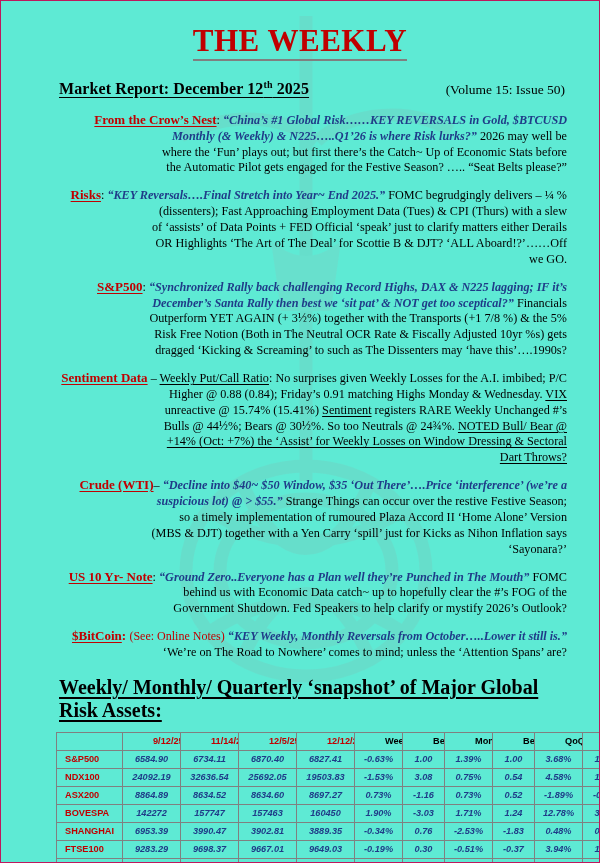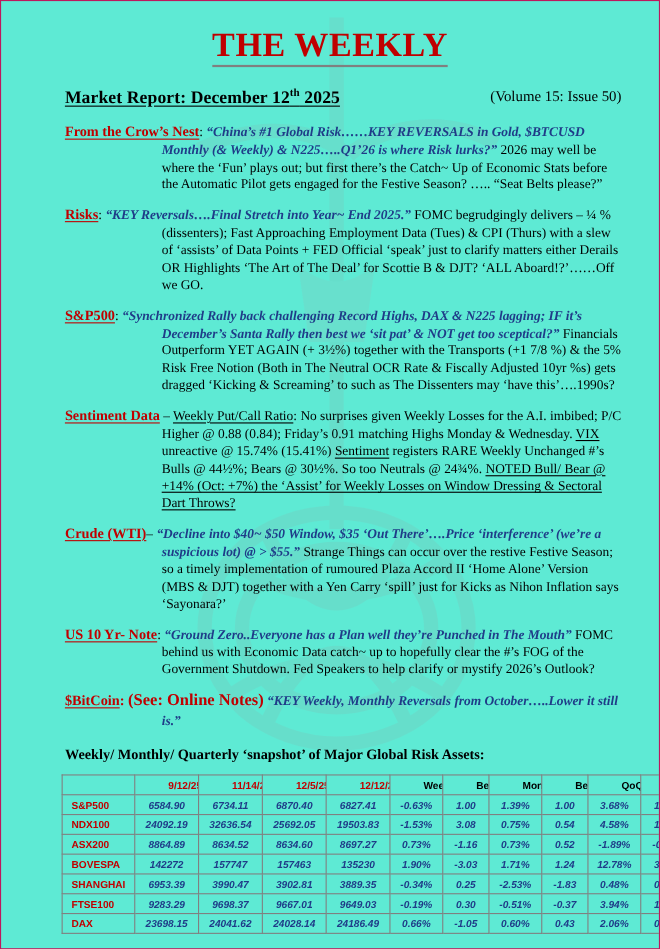--- a/index.html
+++ b/index.html
@@ -65,21 +65,21 @@
     font-weight: bold;
     font-size: 12.5px;
     color: #1f3c88;
     text-decoration: underline;
     text-underline-offset: 2px;
   }
 
   
   .report-line {
     display: flex;
-    align-items: center;
+    align-items: flex-end;
     justify-content: space-between;
     margin-top: 18px;
     padding: 0 4px 0 28px;
   }
   .report-title {
     font-weight: bold;
     font-size: 16px;
     text-decoration: underline;
     text-underline-offset: 3px;
     letter-spacing: 0.1px;
@@ -98,51 +98,53 @@
   .section {
     margin-bottom: 11px;
     font-size: 12.2px;
     line-height: 1.30;
     text-align: left;
   }
   .section p {
     margin: 0;
     padding-left: 88px;
     text-indent: -88px;
+    text-align: right;
   }
   .sec-label {
     color: #c00000;
     font-weight: bold;
     font-size: 13px;
     text-decoration: underline;
     text-underline-offset: 2px;
   }
   .sec-label-plain {
     color: #c00000;
     font-weight: bold;
     font-size: 13px;
   }
   .sec-note {
     color: #c00000;
-    font-size: 15px;
-    font-weight: bold;
+    font-size: 12px;
+    font-weight: normal;
   }
   .quote {
     color: #1f3c88;
     font-style: italic;
     font-weight: bold;
   }
   .u { text-decoration: underline; text-underline-offset: 2px; }
 
   
   .table-heading {
     margin-top: 15px;
     padding-left: 28px;
     font-weight: bold;
-    font-size: 13px;
+    font-size: 20px;
+    text-decoration: underline;
     text-underline-offset: 3px;
   }
 
   
   .table-wrap {
     margin-top: 10px;
     padding-left: 25px;
     padding-right: 2px;
   }
   table.risk {
@@ -237,21 +239,21 @@
 
       <div class="section">
         <p><span class="sec-label">Crude (WTI)</span><span>– </span><span class="quote">“Decline into $40~ $50 Window, $35 ‘Out There’….Price ‘interference’ (we’re a suspicious lot) @ &gt; $55.”</span><span>   Strange Things can occur over the restive Festive Season; so a timely implementation of rumoured Plaza Accord II ‘Home Alone’ Version (MBS &amp; DJT) together with a Yen Carry ‘spill’ just for Kicks as Nihon Inflation says ‘Sayonara?’</span></p>
       </div>
 
       <div class="section">
         <p><span class="sec-label">US 10 Yr- Note</span><span>: </span><span class="quote">“Ground Zero..Everyone has a Plan well they’re Punched in The Mouth”</span><span>  FOMC behind us with Economic Data catch~ up to hopefully clear the #’s FOG of the Government Shutdown. Fed Speakers to help clarify or mystify 2026’s Outlook?</span></p>
       </div>
 
       <div class="section">
-        <p><span class="sec-label">$BitCoin</span><span class="sec-label-plain">: </span><span class="sec-note">(See: Online Notes)</span><span class="quote"> “KEY Weekly, Monthly Reversals from October…..Lower it still is.”</span><br></p>
+        <p><span class="sec-label">$BitCoin</span><span class="sec-label-plain">: </span><span class="sec-note">(See: Online Notes)</span><span class="quote"> “KEY Weekly, Monthly Reversals from October…..Lower it still is.”</span><br><span> ‘We’re on The Road to Nowhere’ comes to mind; unless the ‘Attention Spans’ are?</span></p>
       </div>
 
     </div>
 
     <div class="table-heading">Weekly/ Monthly/ Quarterly ‘snapshot’ of Major Global Risk Assets:</div>
 
     <div class="table-wrap">
       <table class="risk">
         <colgroup>
           <col class="c-name">
@@ -319,36 +321,36 @@
               <td class="val">0.73%</td>
               <td class="val">0.52</td>
               <td class="val">-1.89%</td>
               <td class="val">-0.51</td>
             </tr>
             <tr>
               <td class="rowname">BOVESPA</td>
               <td class="val">142272</td>
               <td class="val">157747</td>
               <td class="val">157463</td>
-              <td class="val">135230</td>
+              <td class="val">160450</td>
               <td class="val">1.90%</td>
               <td class="val">-3.03</td>
               <td class="val">1.71%</td>
               <td class="val">1.24</td>
               <td class="val">12.78%</td>
               <td class="val">3.47</td>
             </tr>
             <tr>
               <td class="rowname">SHANGHAI</td>
               <td class="val">6953.39</td>
               <td class="val">3990.47</td>
               <td class="val">3902.81</td>
               <td class="val">3889.35</td>
               <td class="val">-0.34%</td>
-              <td class="val">0.25</td>
+              <td class="val">0.76</td>
               <td class="val">-2.53%</td>
               <td class="val">-1.83</td>
               <td class="val">0.48%</td>
               <td class="val">0.13</td>
             </tr>
             <tr>
               <td class="rowname">FTSE100</td>
               <td class="val">9283.29</td>
               <td class="val">9698.37</td>
               <td class="val">9667.01</td>

